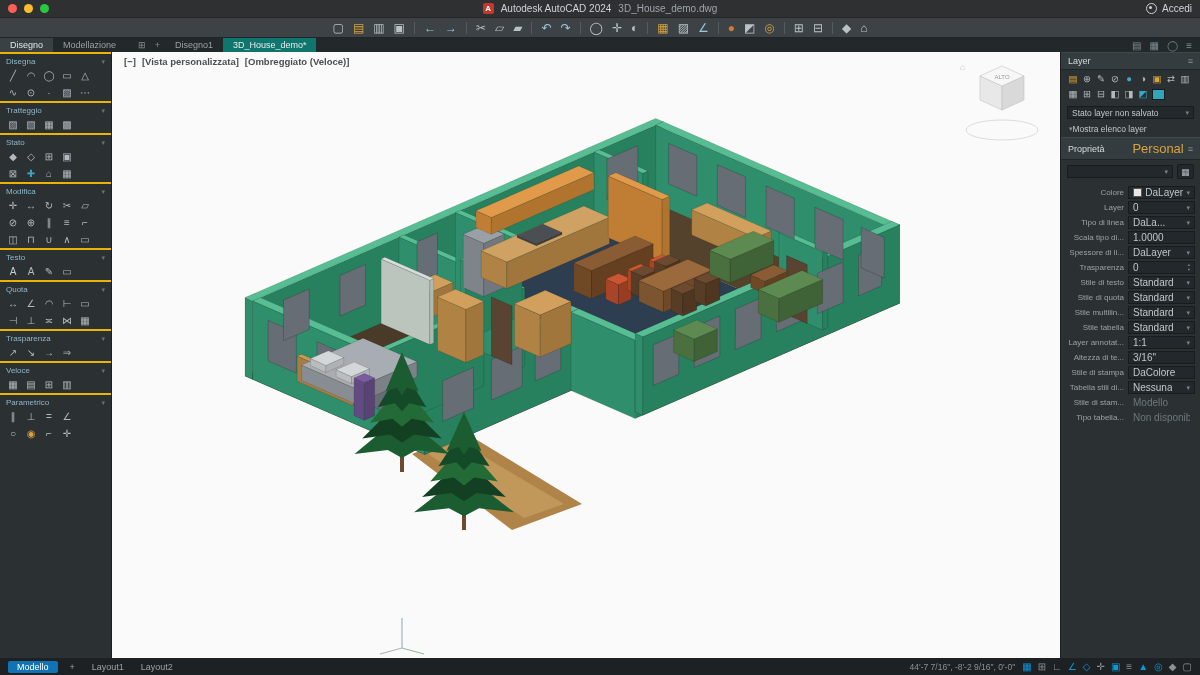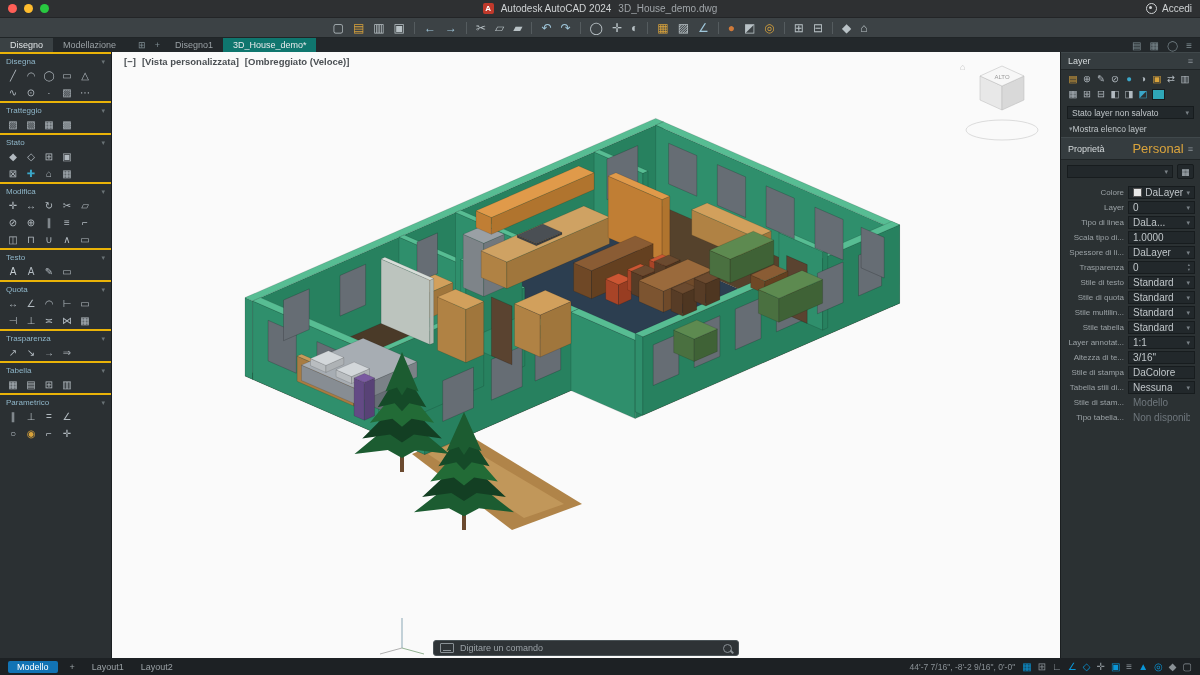--- a/index.html
+++ b/index.html
@@ -275,21 +275,21 @@
         <span>Trasparenza</span>
         <span class="car">▾</span>
       </div>
       <div class="pal-row">
         <span class="pal-icon">↗</span>
         <span class="pal-icon">↘</span>
         <span class="pal-icon">→</span>
         <span class="pal-icon">⇒</span>
       </div>
       <div class="pal-sec-h">
-        <span>Tabella</span>
+        <span>Veloce</span>
         <span class="car">▾</span>
       </div>
       <div class="pal-row">
         <span class="pal-icon">▦</span>
         <span class="pal-icon">▤</span>
         <span class="pal-icon">⊞</span>
         <span class="pal-icon">▥</span>
       </div>
       <div class="pal-sec-h">
         <span>Parametrico</span>
@@ -483,25 +483,20 @@
         <ellipse cx="890" cy="78" rx="36" ry="10" fill="none" stroke="#dcdcdc"></ellipse>
         <polygon points="868,24 890,34 890,58 868,48" fill="#e8e8e8" stroke="#b8b8b8" stroke-width="0.5"></polygon>
         <polygon points="890,34 912,24 912,48 890,58" fill="#d9d9d9" stroke="#b8b8b8" stroke-width="0.5"></polygon>
         <polygon points="890,14 912,24 890,34 868,24" fill="#f7f7f7" stroke="#b8b8b8" stroke-width="0.5"></polygon>
         <text x="890" y="27" text-anchor="middle" font-size="6" fill="#9a9a9a" font-family="&quot;Liberation Sans&quot;,sans-serif">ALTO</text>
         <text x="848" y="18" font-size="9" fill="#c0c0c0">⌂</text>
         <line x1="290" y1="596" x2="290" y2="566" stroke="#8aa7b5" stroke-width="1"></line>
         <line x1="290" y1="596" x2="312" y2="602" stroke="#93b393" stroke-width="1"></line>
         <line x1="290" y1="596" x2="268" y2="602" stroke="#b0b0b0" stroke-width="1"></line>
       </svg>
-    <div class="command-bar">
-      <span class="kbd-icon"></span>
-      <span class="cmd-text">Digitare un comando</span>
-      <span class="mag-icon"></span>
-    </div>
   </div>
 
   <div class="rightpanel">
     <div class="rp-h">
       <span>Layer</span>
       <span class="sp"></span>
       <span class="hicon">≡</span>
     </div>
     <div id="layerRows">
         <div class="licon-row">

